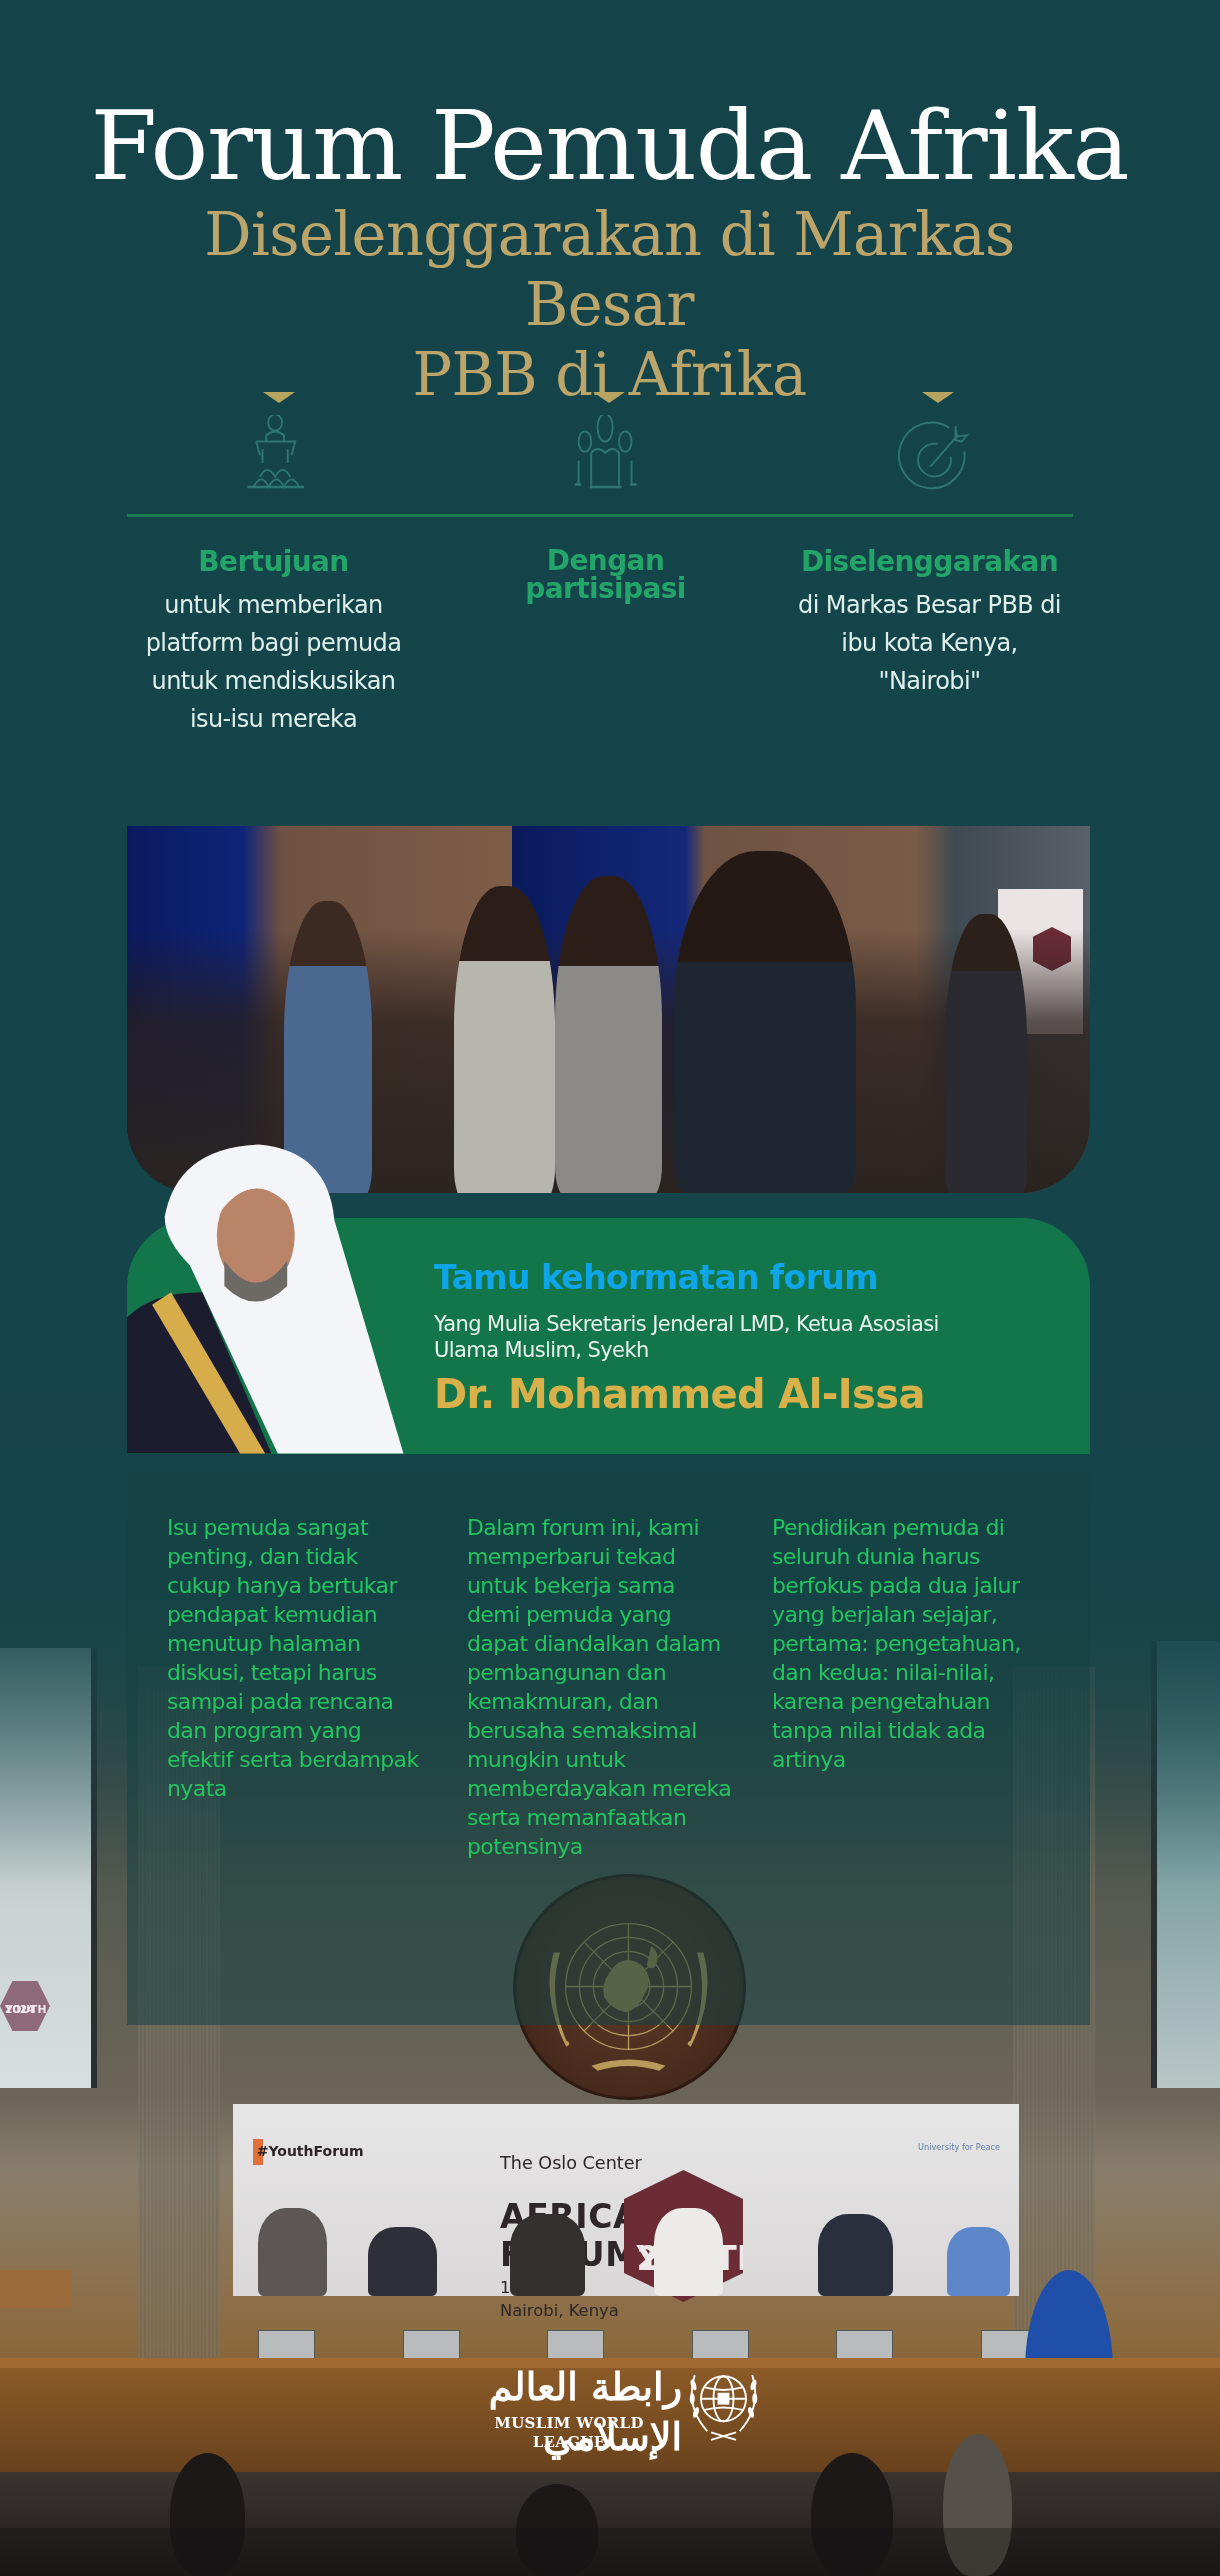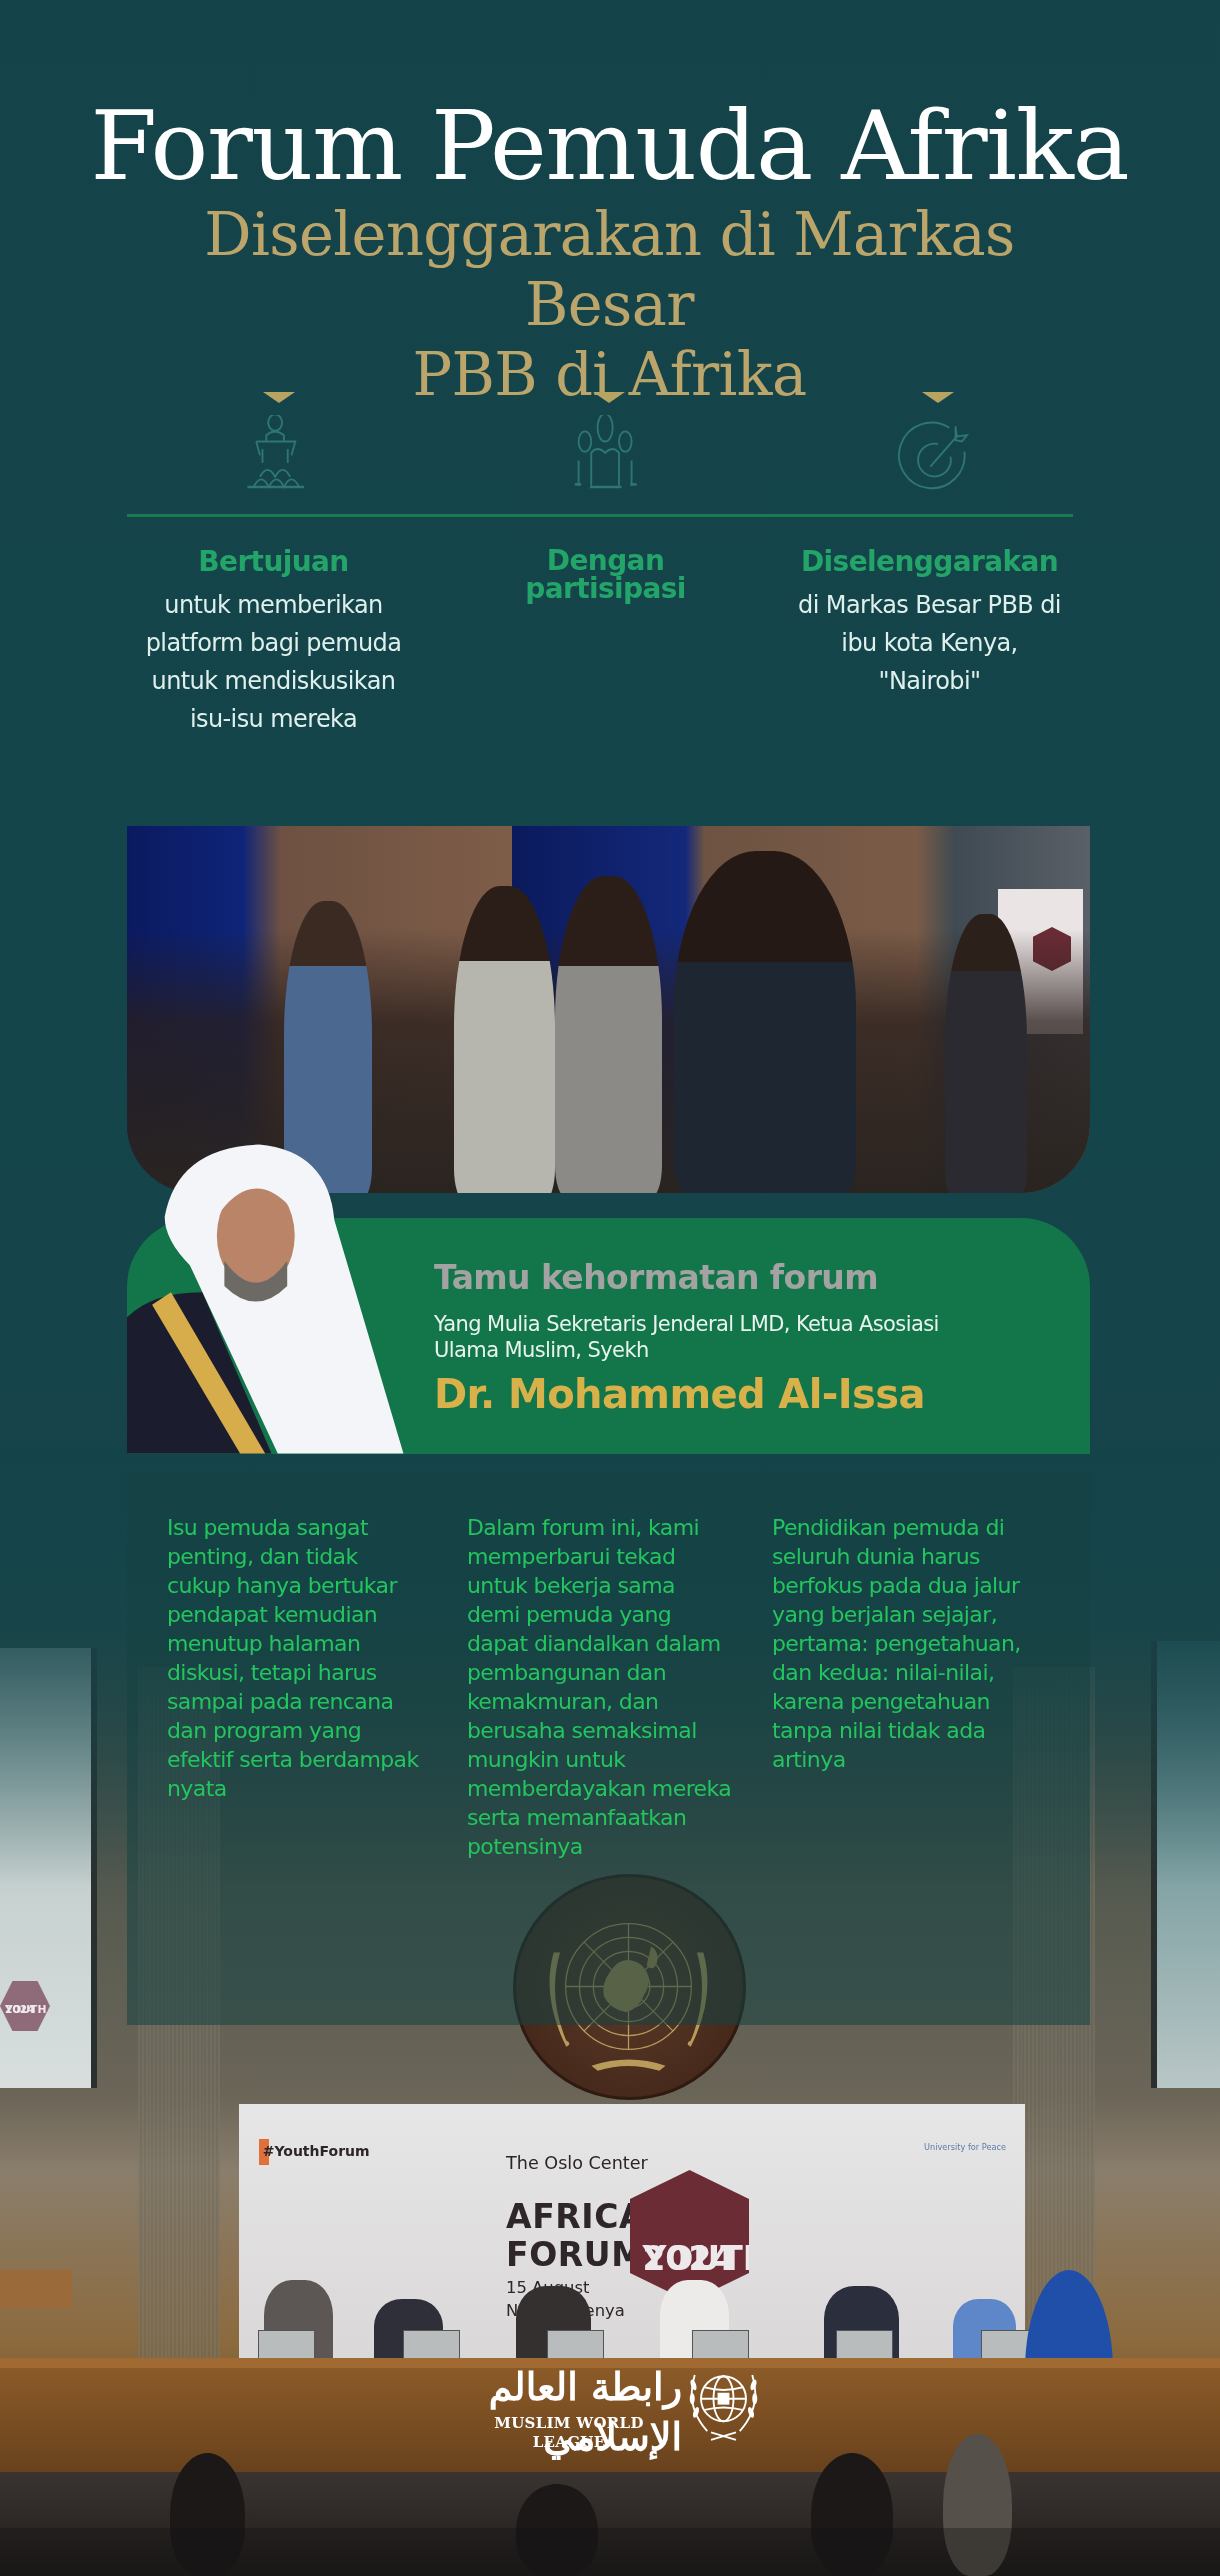--- a/index.html
+++ b/index.html
@@ -23,21 +23,21 @@
   .screen-right { position: absolute; left: 1151px; top: 1641px; width: 70px; height: 447px;
     background: linear-gradient(180deg, #3e6b6f 0%, #7ea0a2 50%, #b9c6c6 100%); border-left: 6.3px solid #2a302f; }
   .pillar { position: absolute; background: repeating-linear-gradient(90deg,#7a7566 0 1.9px,#6e695c 1.9px 3.8px); opacity: 0.55; }
 
   
   .un-emblem { position: absolute; left: 513px; top: 1874px; width: 233px; height: 226px; border-radius: 50%;
     background: radial-gradient(circle at 50% 50%, #5a3a28 0%, #4a2c1e 60%, #3a2216 100%); border: 3.8px solid #2e1a10; }
   .un-emblem svg { position: absolute; left: 0; top: 0; }
 
   
-  .banner { position: absolute; left: 239px; top: 2104px; width: 786px; height: 264px;
+  .banner { position: absolute; left: 233px; top: 2104px; width: 786px; height: 192px;
     background: linear-gradient(180deg, #e7e6e7 0%, #d9d7d8 100%); padding-left: 19px; }
   .banner-hashtag { position: absolute; left: 20px; top: 35px; font: bold 14px "DejaVu Sans", sans-serif; color: #2b2527; }
   .banner-hashtag .hbox { display:inline-block; width: 10px; height: 26.4px; background:#e2703a; vertical-align: middle; margin-right: -6.3px; }
   .banner-oslo { position: absolute; left: 267px; top: 49px; font: 17.6px "DejaVu Sans", sans-serif; color: #2b2527; }
   .banner-africa { position: absolute; left: 267px; top: 94px; font: bold 33px/38px "DejaVu Sans", sans-serif; color: #2e2629; letter-spacing: 0.6px; }
   .banner-hex { position: absolute; left: 391px; top: 66px; width: 119px; height: 132px; background: #6b2c36;
     clip-path: polygon(50% 0,100% 22%,100% 78%,50% 100%,0 78%,0 22%); }
   .banner-hex span { position: absolute; left: 6.3px; top: 35px; font: bold 33px/38px "DejaVu Sans", sans-serif; color: #ede8ea; }
   .banner-date { position: absolute; left: 267px; top: 173px; font: 16.4px/22.6px "DejaVu Sans", sans-serif; color: #2e2629; }
   .banner-upeace { position: absolute; right: 19px; top: 38px; font: 8.2px "DejaVu Sans", sans-serif; color: #5c7ca7; }
@@ -79,21 +79,21 @@
     background: linear-gradient(180deg, rgba(40,30,28,0) 0%, rgba(40,30,28,0.75) 35%, #2a2420 100%); }
   .person { position: absolute; }
   .photo .sign { position: absolute; left: 871px; top: 63px; width: 85px; height: 145px; background: #ebe4e4; }
   .photo .sign .hex { position: absolute; left: 35px; top: 38px; width: 38px; height: 44px; background: #6b2c36;
     clip-path: polygon(50% 0,100% 22%,100% 78%,50% 100%,0 78%,0 22%); }
 
   
   .guest-card { position: absolute; left: 127px; top: 1218px; width: 963px; height: 236px;
     background: #12764a; border-radius: 69px 69px 0 0; }
   .guest-portrait { position: absolute; left: 127px; top: 1141px; width: 289px; height: 313px; overflow: hidden; }
-  .guest-title { position: absolute; left: 434px; top: 1258px; font: bold 33px/39px "DejaVu Sans", sans-serif; color: #a3a3a3; letter-spacing: -0.6px; }
+  .guest-title { position: absolute; left: 434px; top: 1258px; font: bold 33px/39px "DejaVu Sans", sans-serif; color: #0ea5e9; letter-spacing: -0.6px; }
   .guest-sub { position: absolute; left: 434px; top: 1311px; width: 566px; font: 21px/26.4px "DejaVu Sans", sans-serif; color: #e9f4ef; letter-spacing: -0.6px; }
   .guest-name { position: absolute; left: 434px; top: 1370px; font: bold 40px/48px "DejaVu Sans", sans-serif; color: #d9b14b; letter-spacing: -0.6px; }
 
   
   .quote-panel { position: absolute; left: 127px; top: 1472px; width: 963px; height: 553px; background: rgba(22,66,66,0.55); }
   .quote { position: absolute; top: 1513px; width: 277px; text-align: left;
     font: 22px/29px "DejaVu Sans", sans-serif; color: #22c55e; letter-spacing: -0.6px; }
 
   
   .mwl { position: absolute; left: 456px; top: 2362px; width: 314px; height: 82px; }

